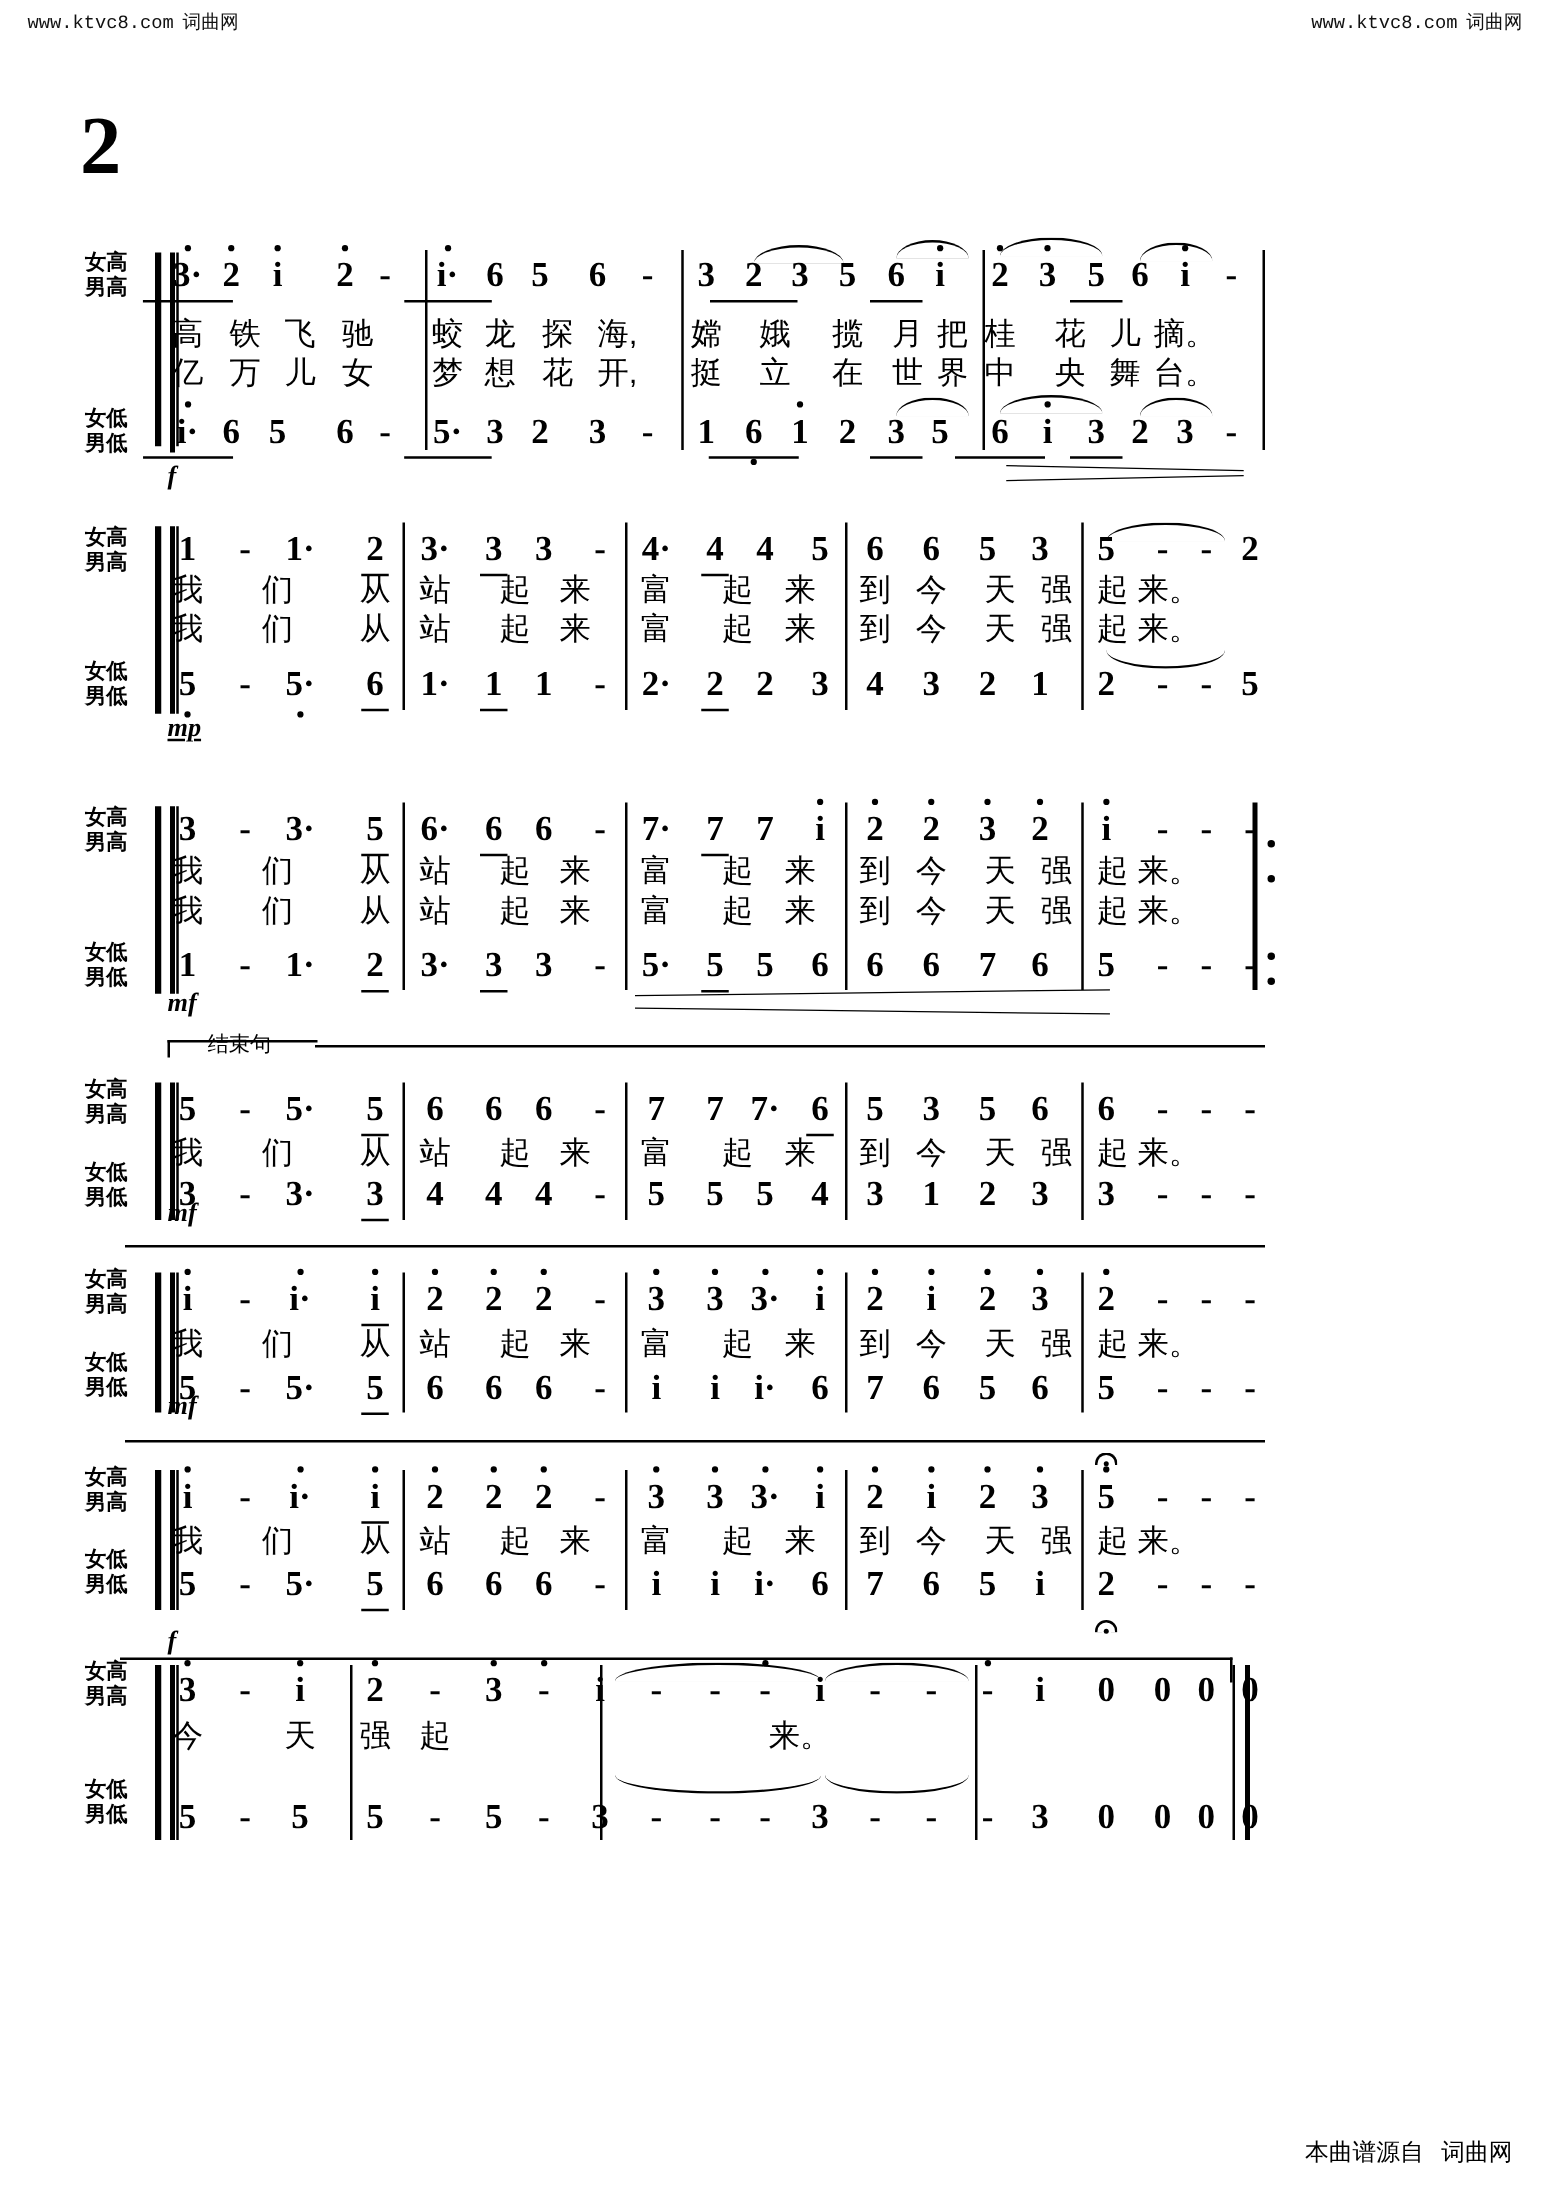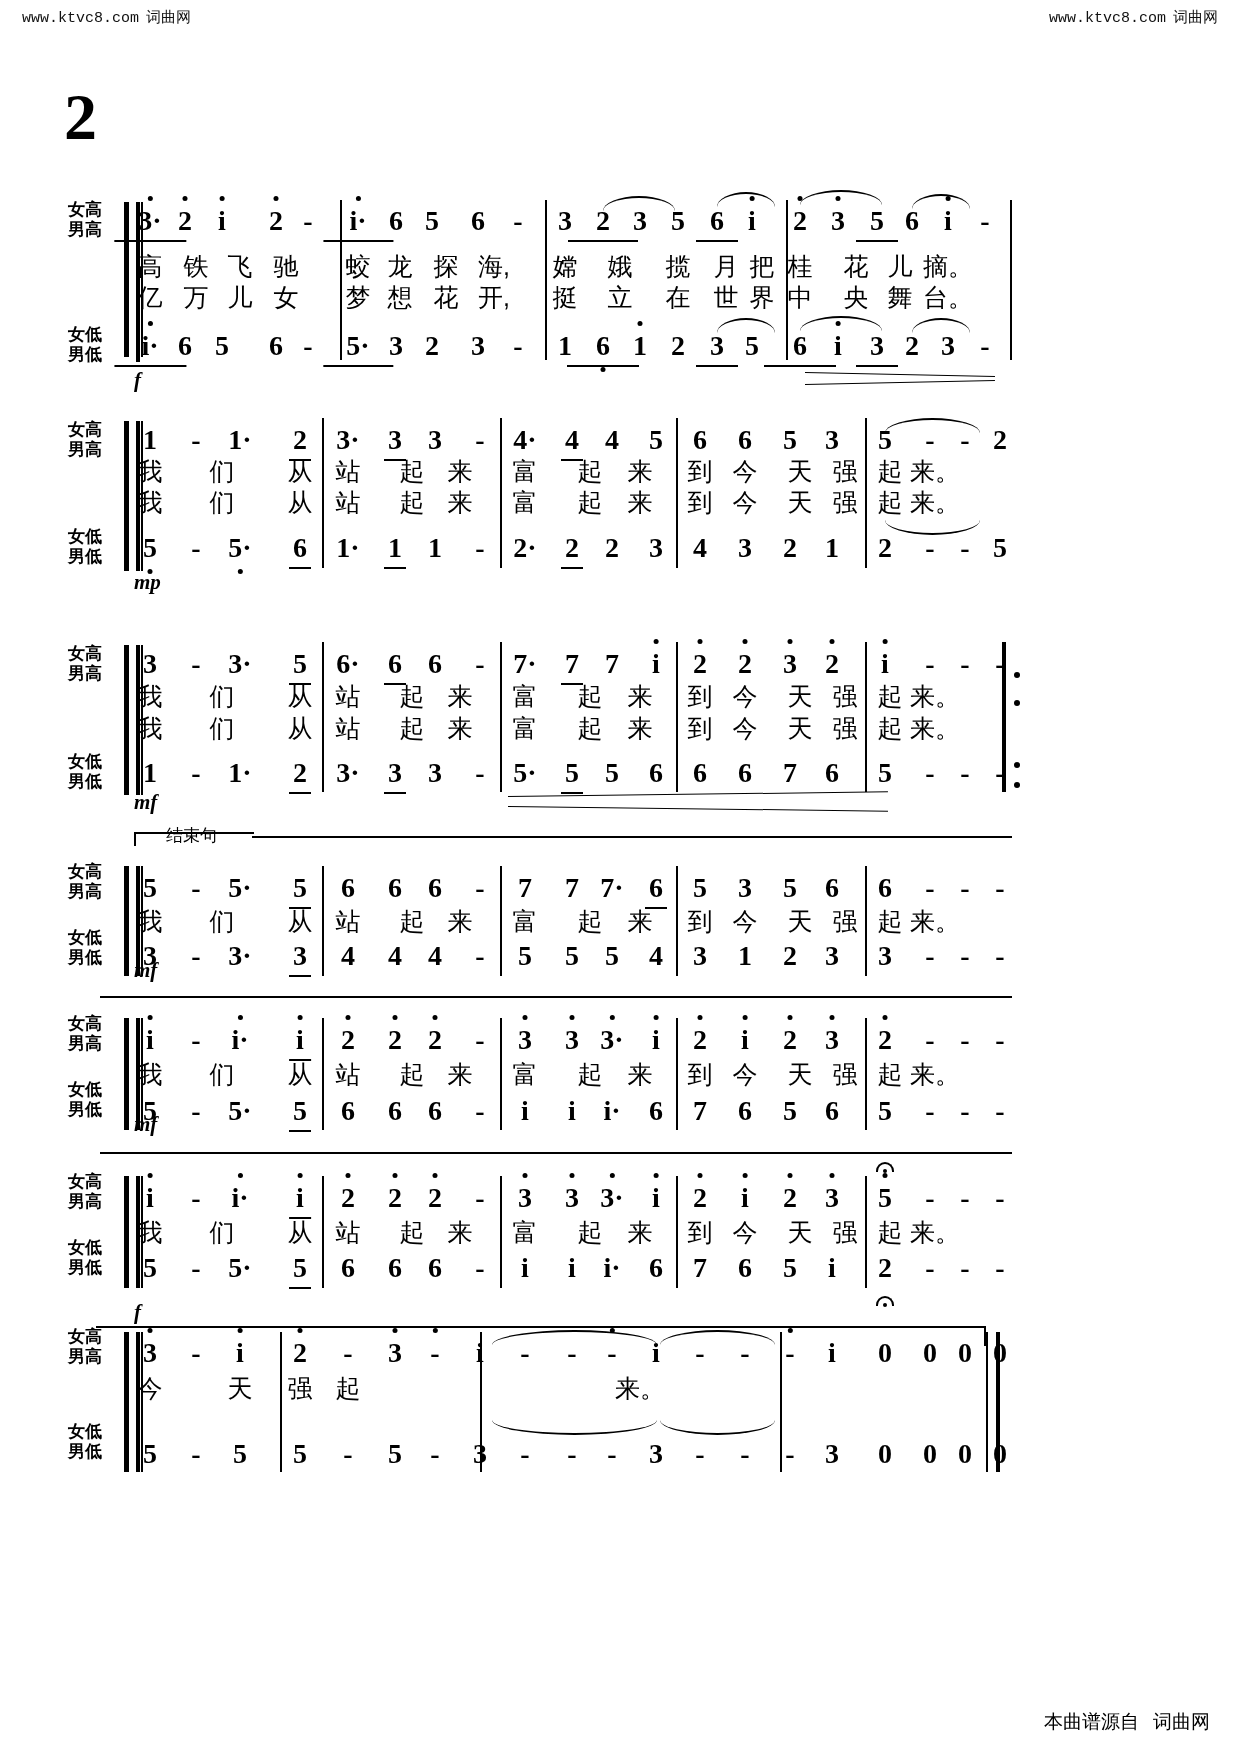--- a/index.html
+++ b/index.html
@@ -321,21 +321,21 @@
     <div class="cell lyric" style="left: 460px; top: 486px;">来</div>
     <div class="cell lyric" style="left: 525px; top: 486px;">富</div>
     <div class="cell lyric" style="left: 590px; top: 486px;">起</div>
     <div class="cell lyric" style="left: 640px; top: 486px;">来</div>
     <div class="cell lyric" style="left: 700px; top: 486px;">到</div>
     <div class="cell lyric" style="left: 745px; top: 486px;">今</div>
     <div class="cell lyric" style="left: 800px; top: 486px;">天</div>
     <div class="cell lyric" style="left: 845px; top: 486px;">强</div>
     <div class="cell lyric" style="left: 890px; top: 486px;">起</div>
     <div class="cell lyric" style="left: 935px; top: 486px;">来。</div>
-    <div class="dyn" style="left: 134px; top: 570px;">mp</div>
+    <div class="dyn" style="left: 134px; top: 570px; text-decoration: underline;">mp</div>
     <div class="voice-labels lbl-hi" style="top: 644px;">
       <div>女高</div>
       <div>男高</div>
     </div>
     <div class="voice-labels lbl-lo" style="top: 752px;">
       <div>女低</div>
       <div>男低</div>
     </div>
     <div class="brace" style="top: 645px; height: 150px;"></div>
     <div class="cell" style="left: 150px; top: 648px;">3</div>

